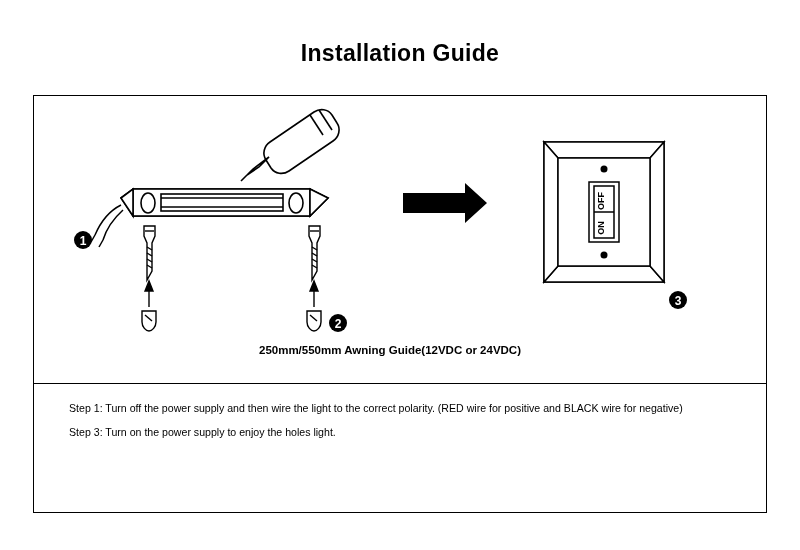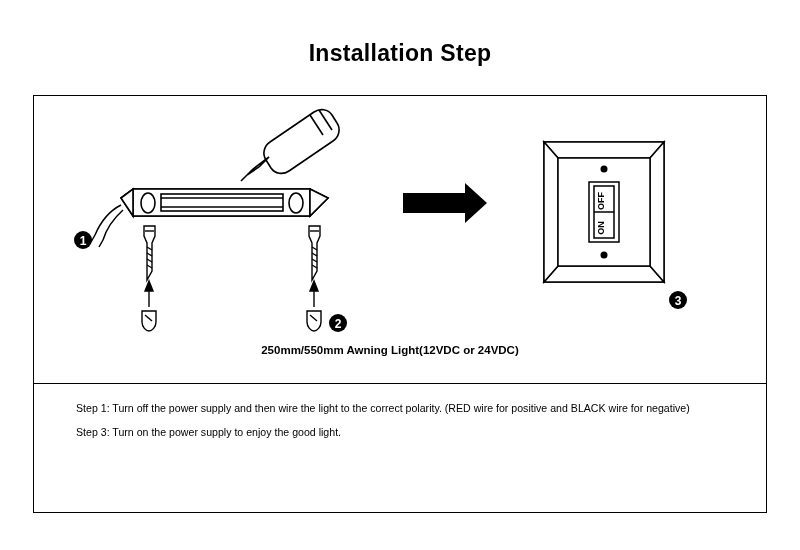--- a/index.html
+++ b/index.html
@@ -65,32 +65,32 @@
   }
   #steps {
     position: absolute;
     left: 64px;
     top: 400px;
     width: 672px;
     font-size: 10.6px;
     line-height: 17px;
   }
   #steps p {
-    margin: 0 0 7px 12px;
+    margin: 0 0 7px 5px;
   }
   .num-badge-txt {
     font-family: "Liberation Sans", sans-serif;
   }
 </style>
 </head>
 <body>
 
 <div id="page">
 
-  <div id="title">Installation Step</div>
+  <div id="title">Installation Guide</div>
 
   <div id="frame"></div>
   <div id="divider"></div>
 
   <svg id="diagram-svg" width="734" height="290" viewBox="0 0 734 290">
 
     <g fill="none" stroke="#000" stroke-width="1.6">
 
       <path d="M237 47 L281 17 C287 13 295 14 299 20 L304 28 C308 34 306 42 300 46 L256 76 C250 80 242 79 238 73 L233 65 C229 59 231 51 237 47 Z" fill="#ffffff"></path>
 
@@ -198,20 +198,20 @@
       <text x="571" y="133" font-size="9" font-weight="bold" fill="#000" stroke="none" text-anchor="middle" transform="rotate(-90 571 133)" font-family="Liberation Sans, sans-serif">ON</text>
     </g>
 
     <g>
       <circle cx="645" cy="205" r="9" fill="#000"></circle>
       <text x="645" y="210" font-size="12" font-weight="bold" fill="#fff" text-anchor="middle" class="num-badge-txt">3</text>
     </g>
 
   </svg>
 
-  <div id="caption">250mm/550mm Awning Light(12VDC or 24VDC)</div>
+  <div id="caption">250mm/550mm Awning Guide(12VDC or 24VDC)</div>
 
   <div id="steps">
     <p>Step 1: Turn off the power supply and then wire the light to the correct polarity. (RED wire for positive and BLACK wire for negative)</p>
-    <p>Step 3: Turn on the power supply to enjoy the good light.</p>
+    <p>Step 3: Turn on the power supply to enjoy the holes light.</p>
   </div>
 
 </div>
 
 </body></html>

